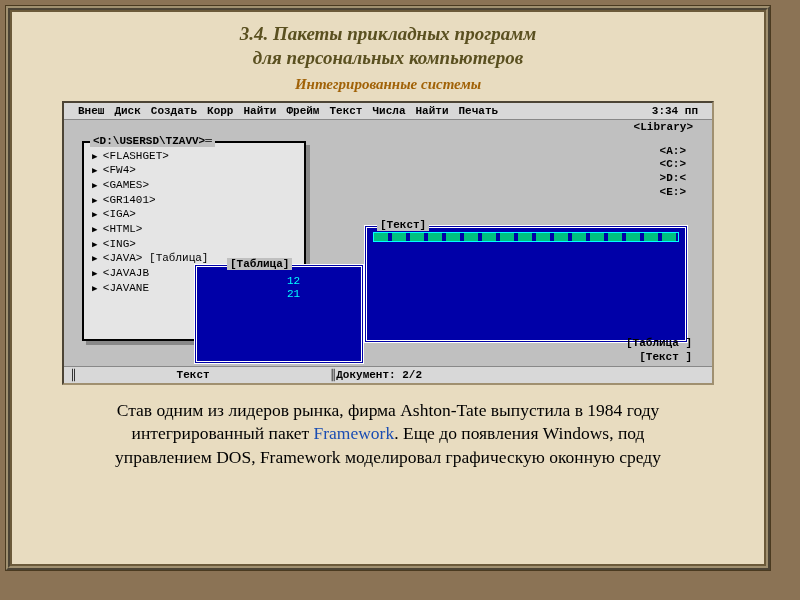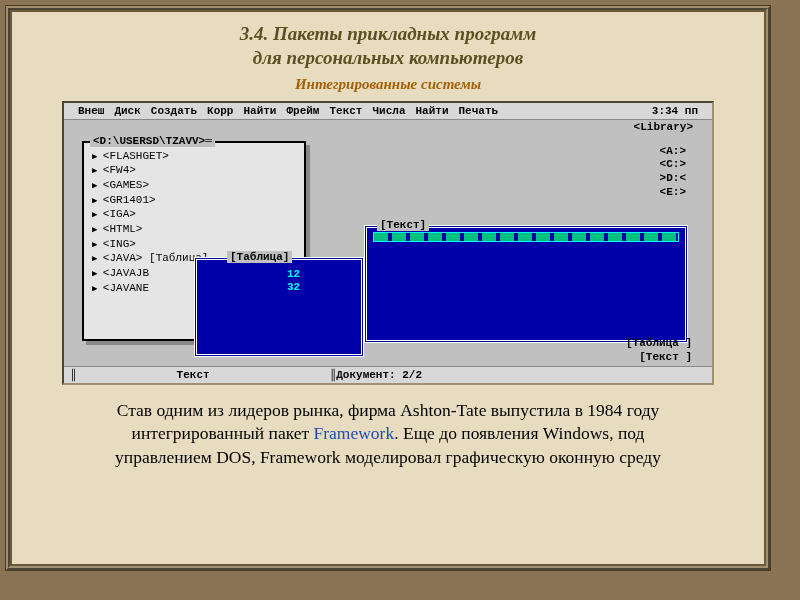--- a/index.html
+++ b/index.html
@@ -77,32 +77,32 @@
     background: #c0c0c0; padding: 0 3px;
     font-weight: bold; color: #000; font-size: 11px;
   }
   .tree-body {
     padding: 6px 8px 4px;
     color: #000; font-weight: normal; font-size: 11px;
     line-height: 1.3;
   }
   .tree-body .row::before { content: "▶ "; font-size: 9px; }
   .table-win {
-    position: absolute; top: 154px; left: 130px;
+    position: absolute; top: 161px; left: 130px;
     width: 170px; height: 100px;
     background: #0000a8;
     border: 3px double #fff;
   }
   .table-title {
     position: absolute; top: -9px; left: 30px;
     background: #c0c0c0; color: #000; padding: 0 3px;
     font-size: 11px; font-weight: bold;
   }
   .table-body {
-    color: #0ff; font-weight: bold; font-size: 11px;
+    color: #0ff; font-weight: normal; font-size: 11px;
     padding: 8px 0 0 90px; line-height: 1.25;
   }
   .text-win {
     position: absolute; top: 122px; left: 300px;
     width: 324px; height: 118px;
     background: #0000a8;
     border: 3px double #fff;
   }
   .text-title {
     position: absolute; top: -9px; left: 10px;
@@ -188,21 +188,21 @@
         <div class="row">&lt;JAVA&gt; [Таблица]</div>
         <div class="row">&lt;JAVAJB</div>
         <div class="row">&lt;JAVANE</div>
       </div>
     </div>
 
     <div class="table-win">
       <div class="table-title">[Таблица]</div>
       <div class="table-body">
         <div>12</div>
-        <div>32</div>
+        <div>21</div>
       </div>
     </div>
 
     <div class="text-win">
       <div class="text-title">[Текст]</div>
       <div class="ruler"></div>
     </div>
 
     <div class="tags-right">
       <div>[Таблица ]</div>

